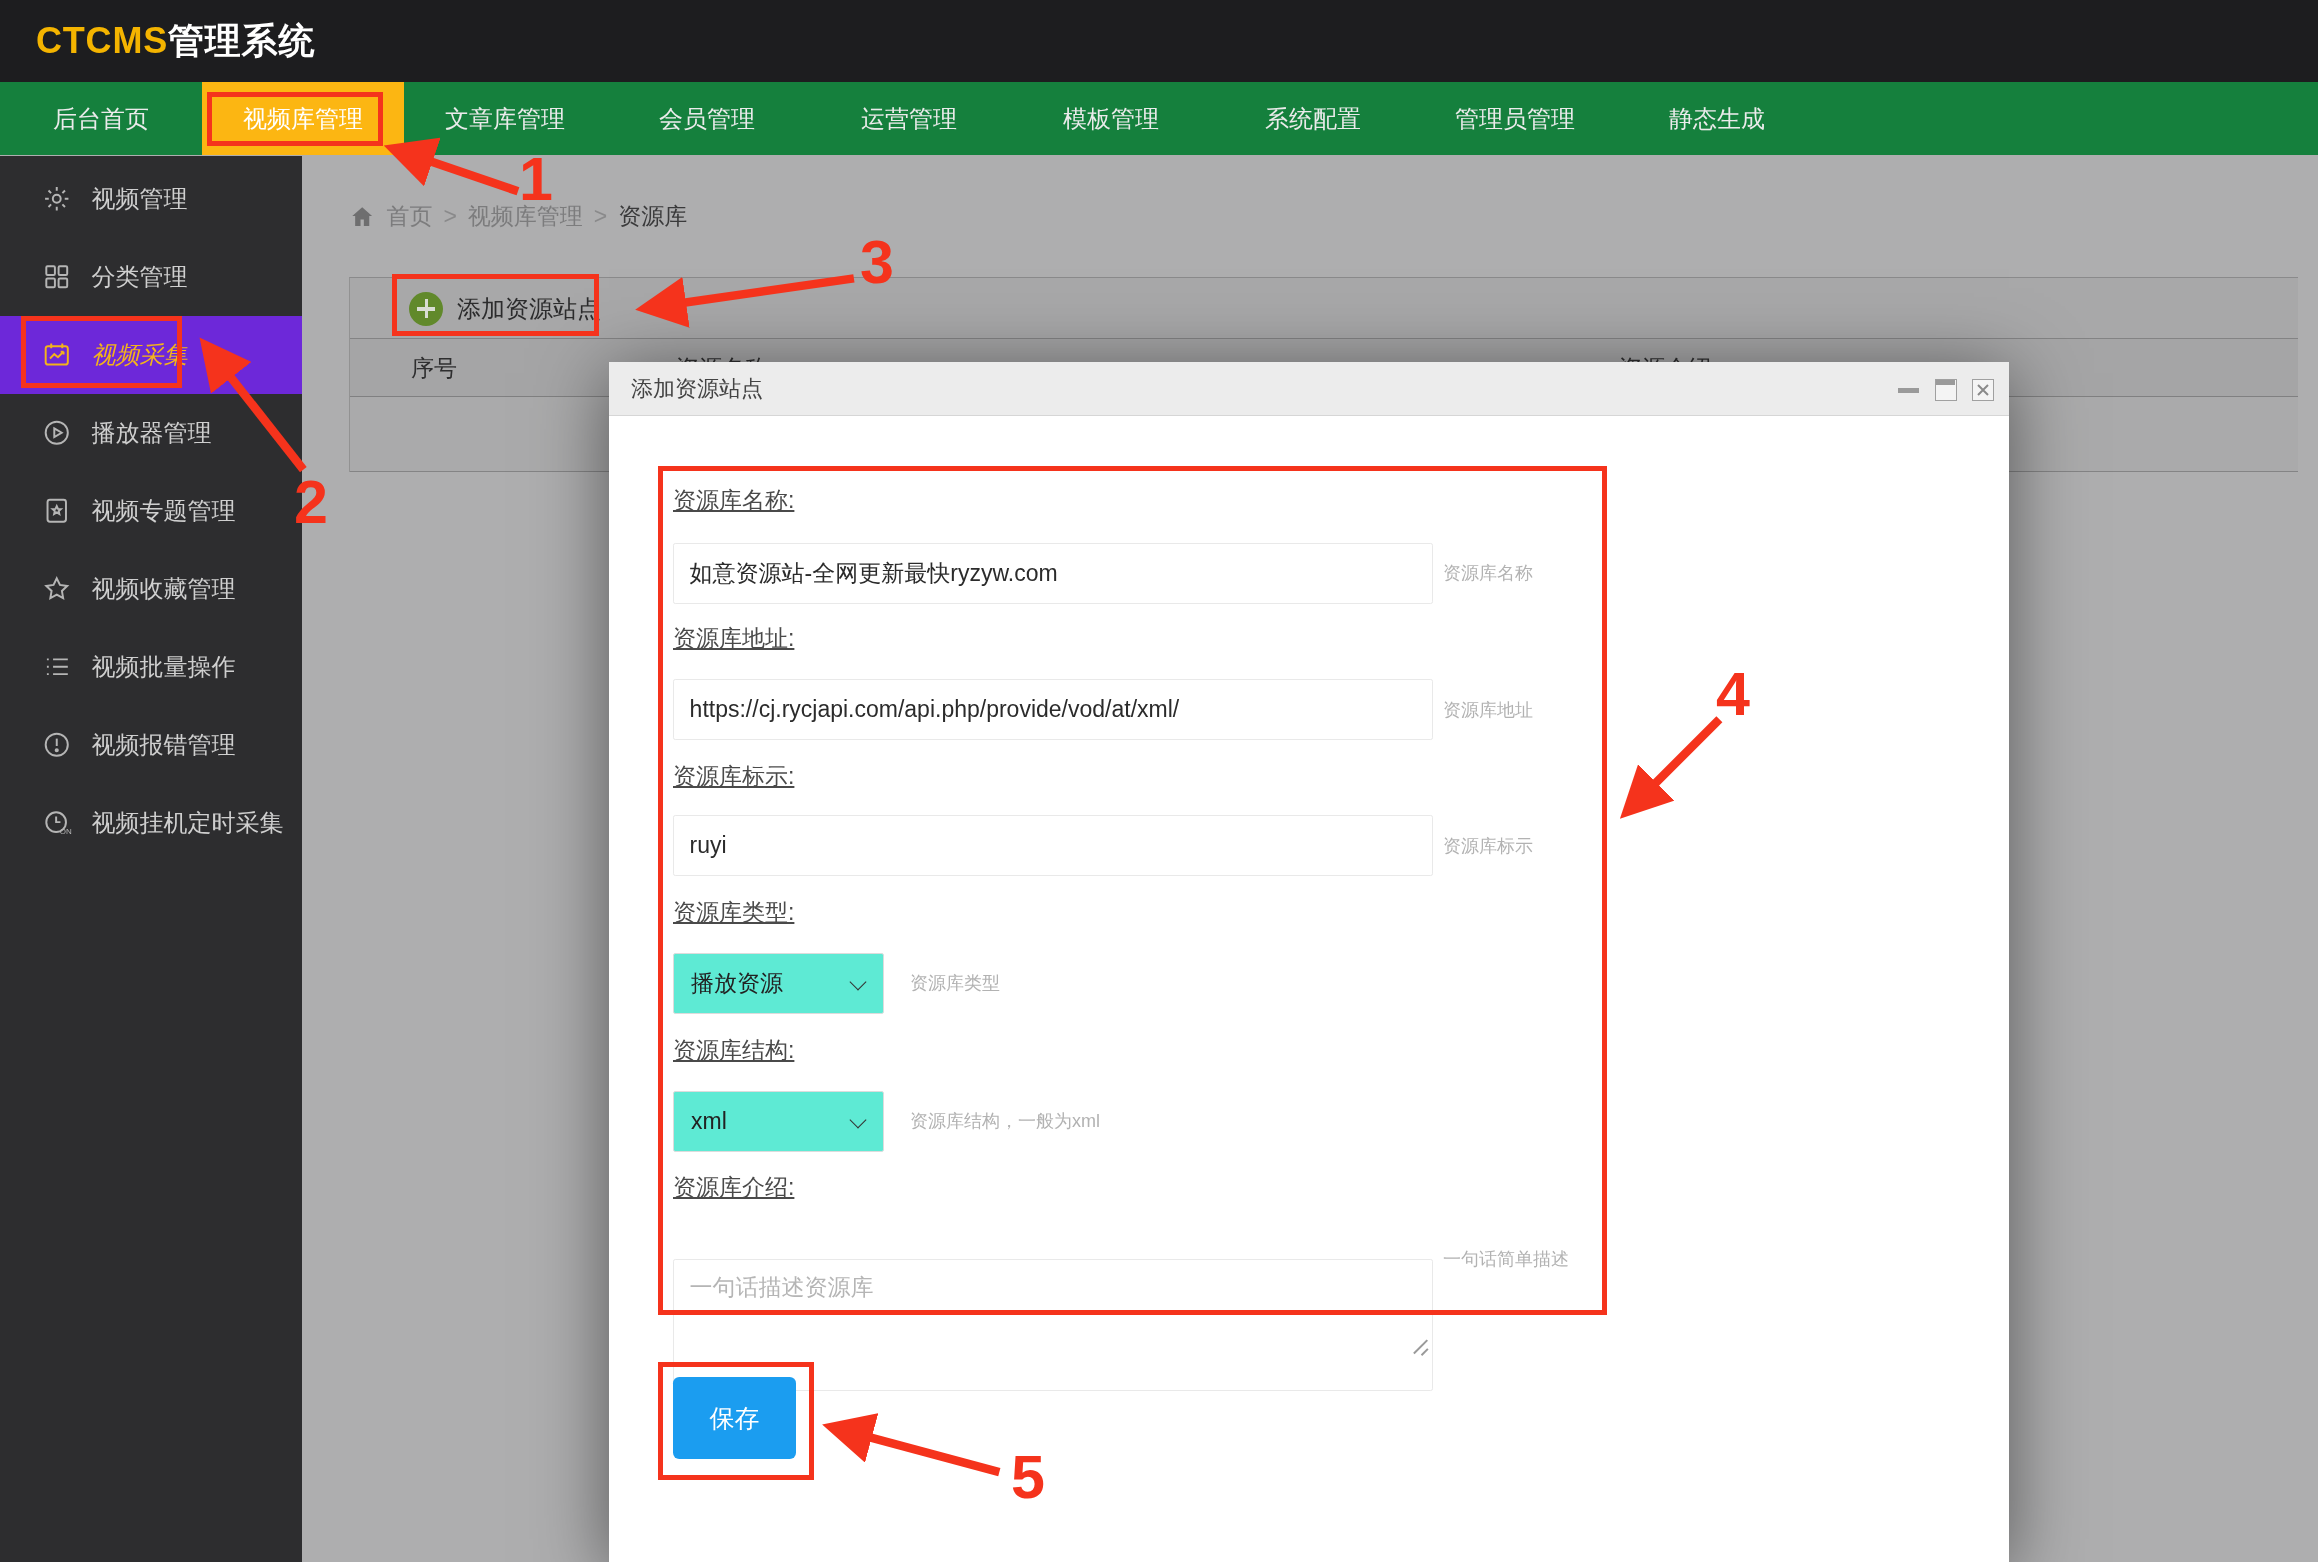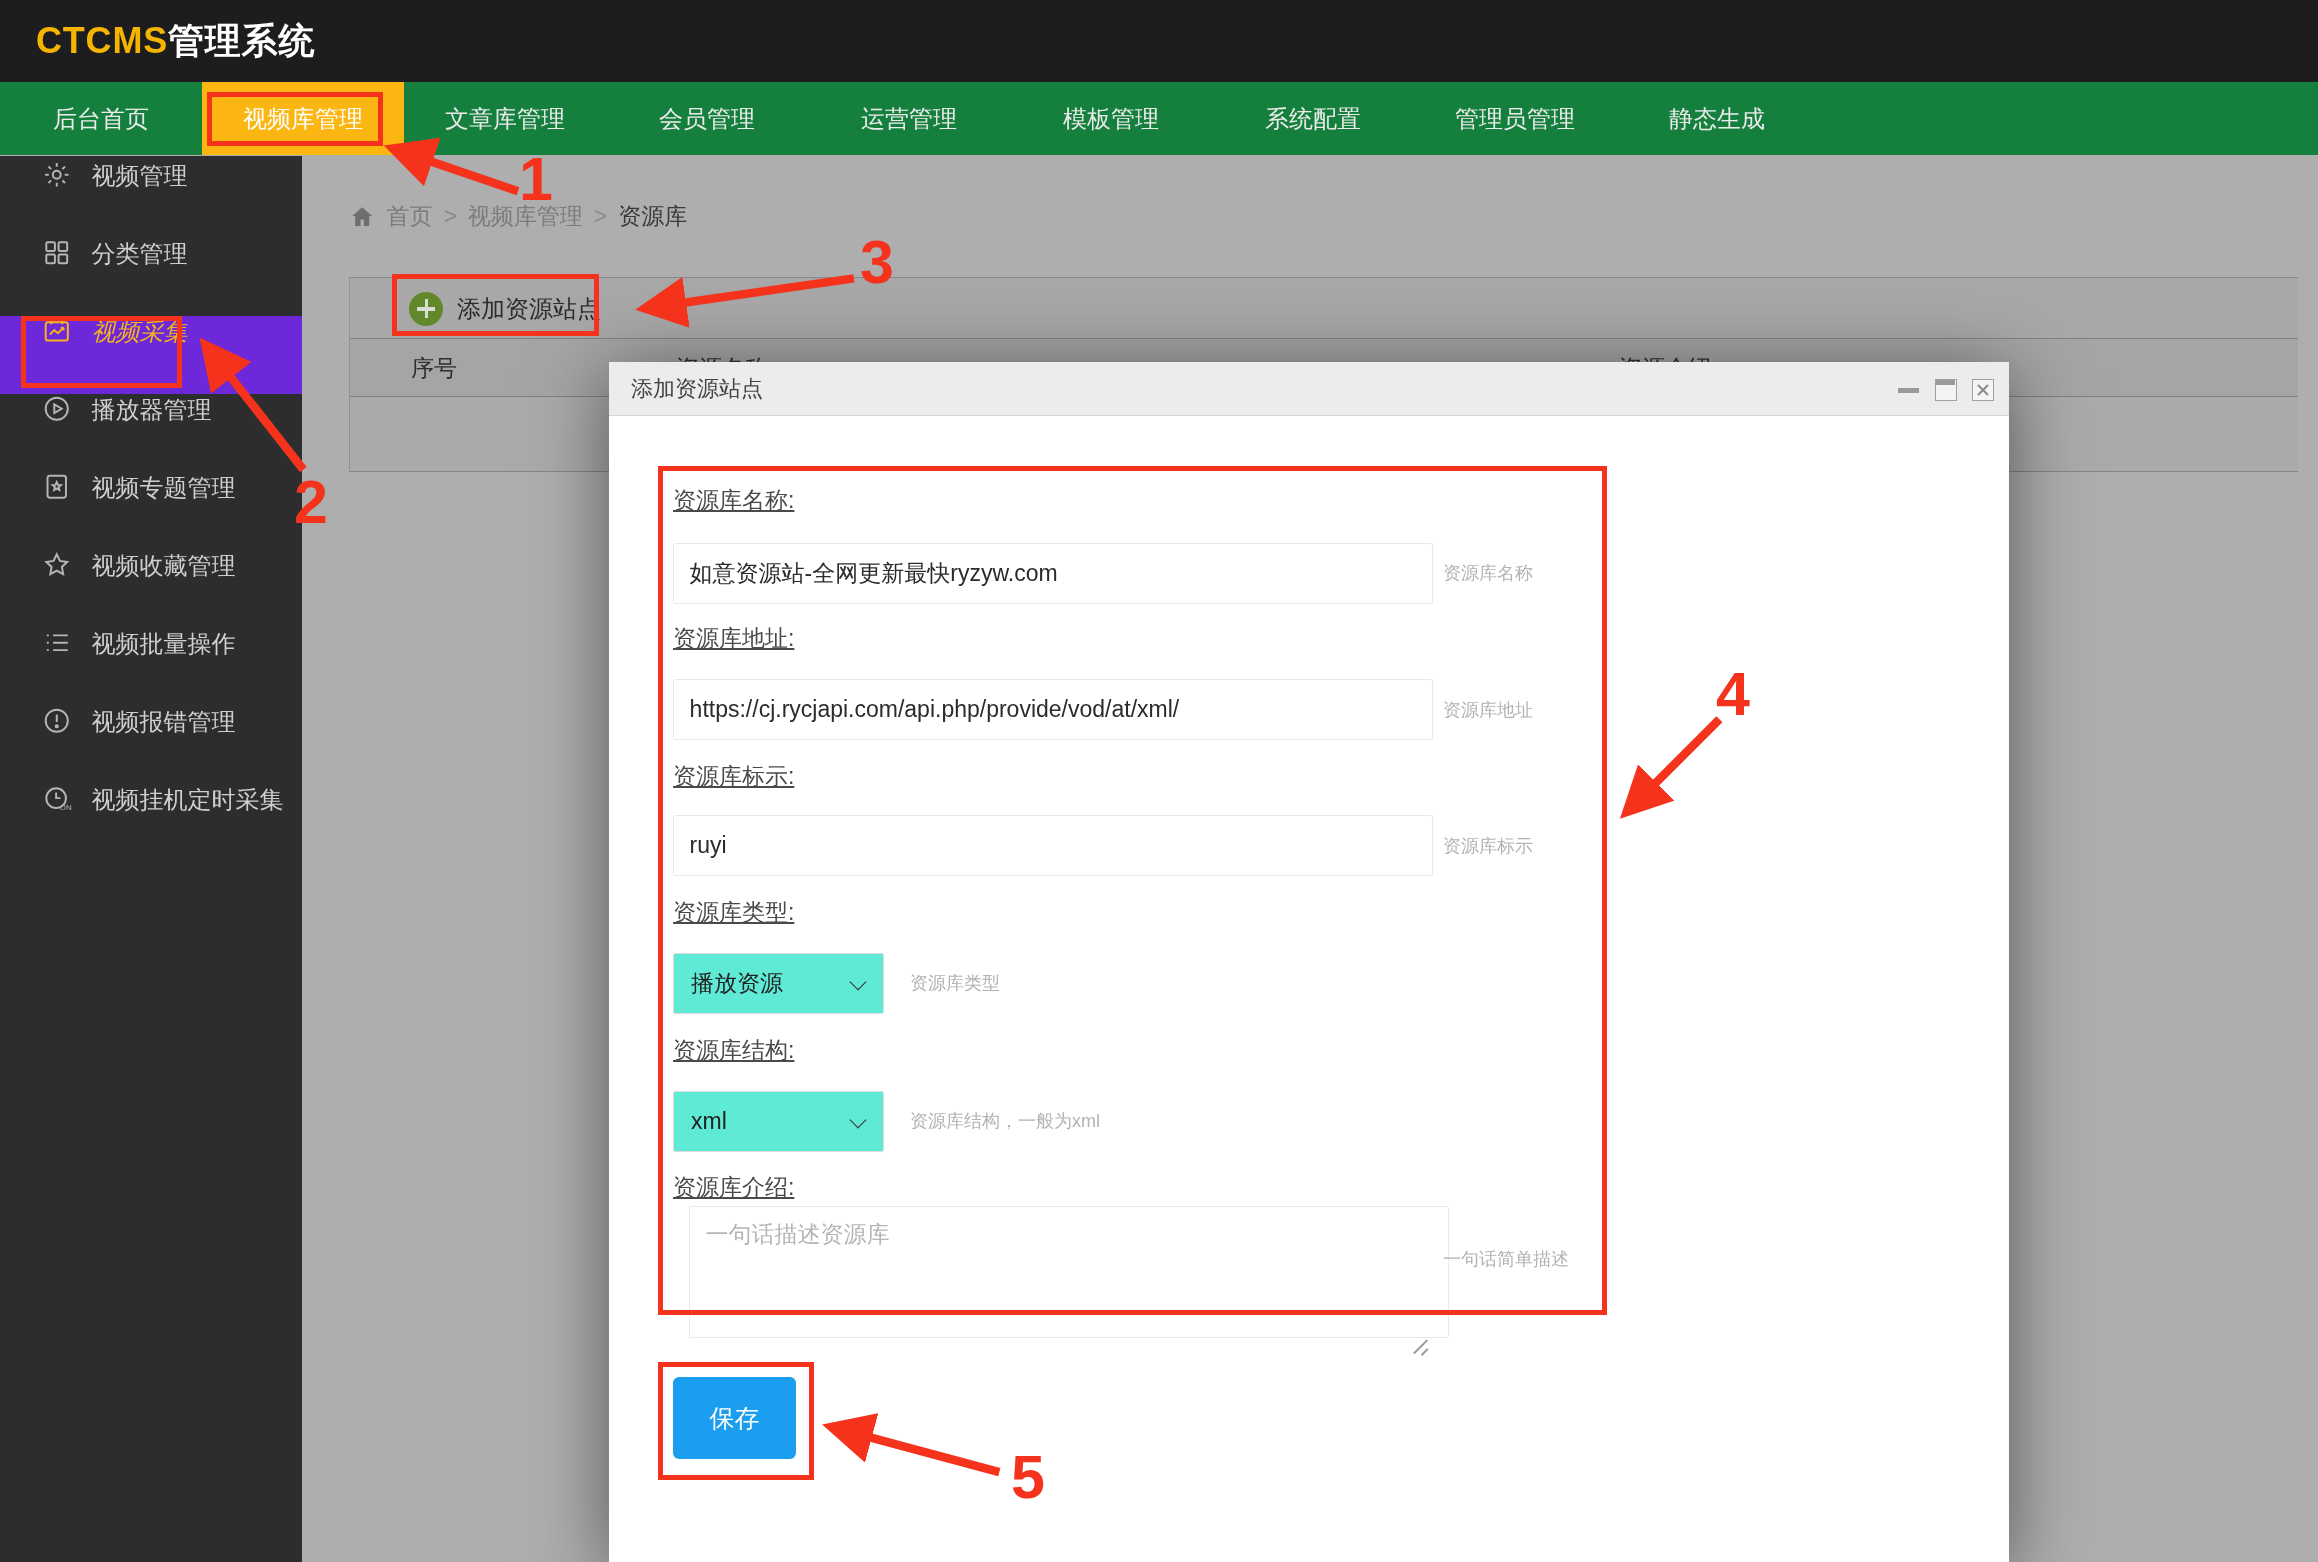--- a/index.html
+++ b/index.html
@@ -13,21 +13,21 @@
   .logo .brand { color:#f4b400; }
   .logo .suffix { color:#ffffff; }
 
   
   .nav { position:absolute; left:0; top:82px; width:2319px; height:73px; background:#15803d; display:flex; }
   .nav-tab { width:202px; height:73px; display:flex; align-items:center; justify-content:center; font-size:24px; color:#ebebeb; cursor:pointer; }
   .nav-tab.active { background:#fcb612; color:#ffffff; }
 
   
   .sidebar { position:absolute; left:0; top:156px; width:302px; height:1407px; background:#2d2d2f; padding-top:3.9px; }
-  .side-item { height:78px; display:flex; padding-left:42px; color:#cfcfcf; font-size:24px; cursor:pointer; }
+  .side-item { height:78px; display:flex; align-items:center; padding-left:42px; color:#cfcfcf; font-size:24px; cursor:pointer; }
   .side-item .ic { width:29.5px; height:29.5px; margin-right:20px; color:#b5b5b5; flex:0 0 29.5px; }
   .side-item.active { background:#6d28d9; color:#f4b41a;font-style:italic; }
   .side-item.active .ic { color:#f4b41a; }
   .ic svg { width:100%; height:100%; display:block; }
 
   
   .content { position:absolute; left:302px; top:156px; width:2017px; height:1407px; background:#aeaeaf; }
   .breadcrumb { position:absolute; left:47px; top:45px; display:flex; align-items:center; font-size:23px; color:#7c7c7d; }
   .breadcrumb .home-ic { width:26.4px; height:25px; margin-right:11px; color:#6e6e6f; }
   .breadcrumb .sep { margin:0 11px; color:#8a8a8b; }
@@ -245,21 +245,21 @@
     </div>
     <div class="hint" style="left:301px; top:621px;">资源库类型</div>
 
     <div class="fld-label" style="top:673px;">资源库结构:</div>
     <div class="select-box" style="top:729px;">
       <span class="val">xml</span>
     </div>
     <div class="hint" style="left:301px; top:759px;">资源库结构，一般为xml</div>
 
     <div class="fld-label" style="top:810px;">资源库介绍:</div>
-    <textarea class="textarea-input" style="top: 844px; margin-left: 16px;" placeholder="一句话描述资源库"></textarea>
+    <textarea class="textarea-input" style="top: 897px;" placeholder="一句话描述资源库"></textarea>
     <div class="grip"></div>
     <div class="hint" style="left:834px; top:897px;">一句话简单描述</div>
 
     <button class="save-btn">保存</button>
   </div>
 
   <div class="ann-box" style="left:207px; top:92px; width:176px; height:54px;"></div>
   <div class="ann-box" style="left:21px;  top:316px; width:161px; height:72px;"></div>
   <div class="ann-box" style="left:392px; top:274px; width:207px; height:62px;"></div>
   <div class="ann-box" style="left:658px; top:466px; width:949px; height:849px;"></div>

